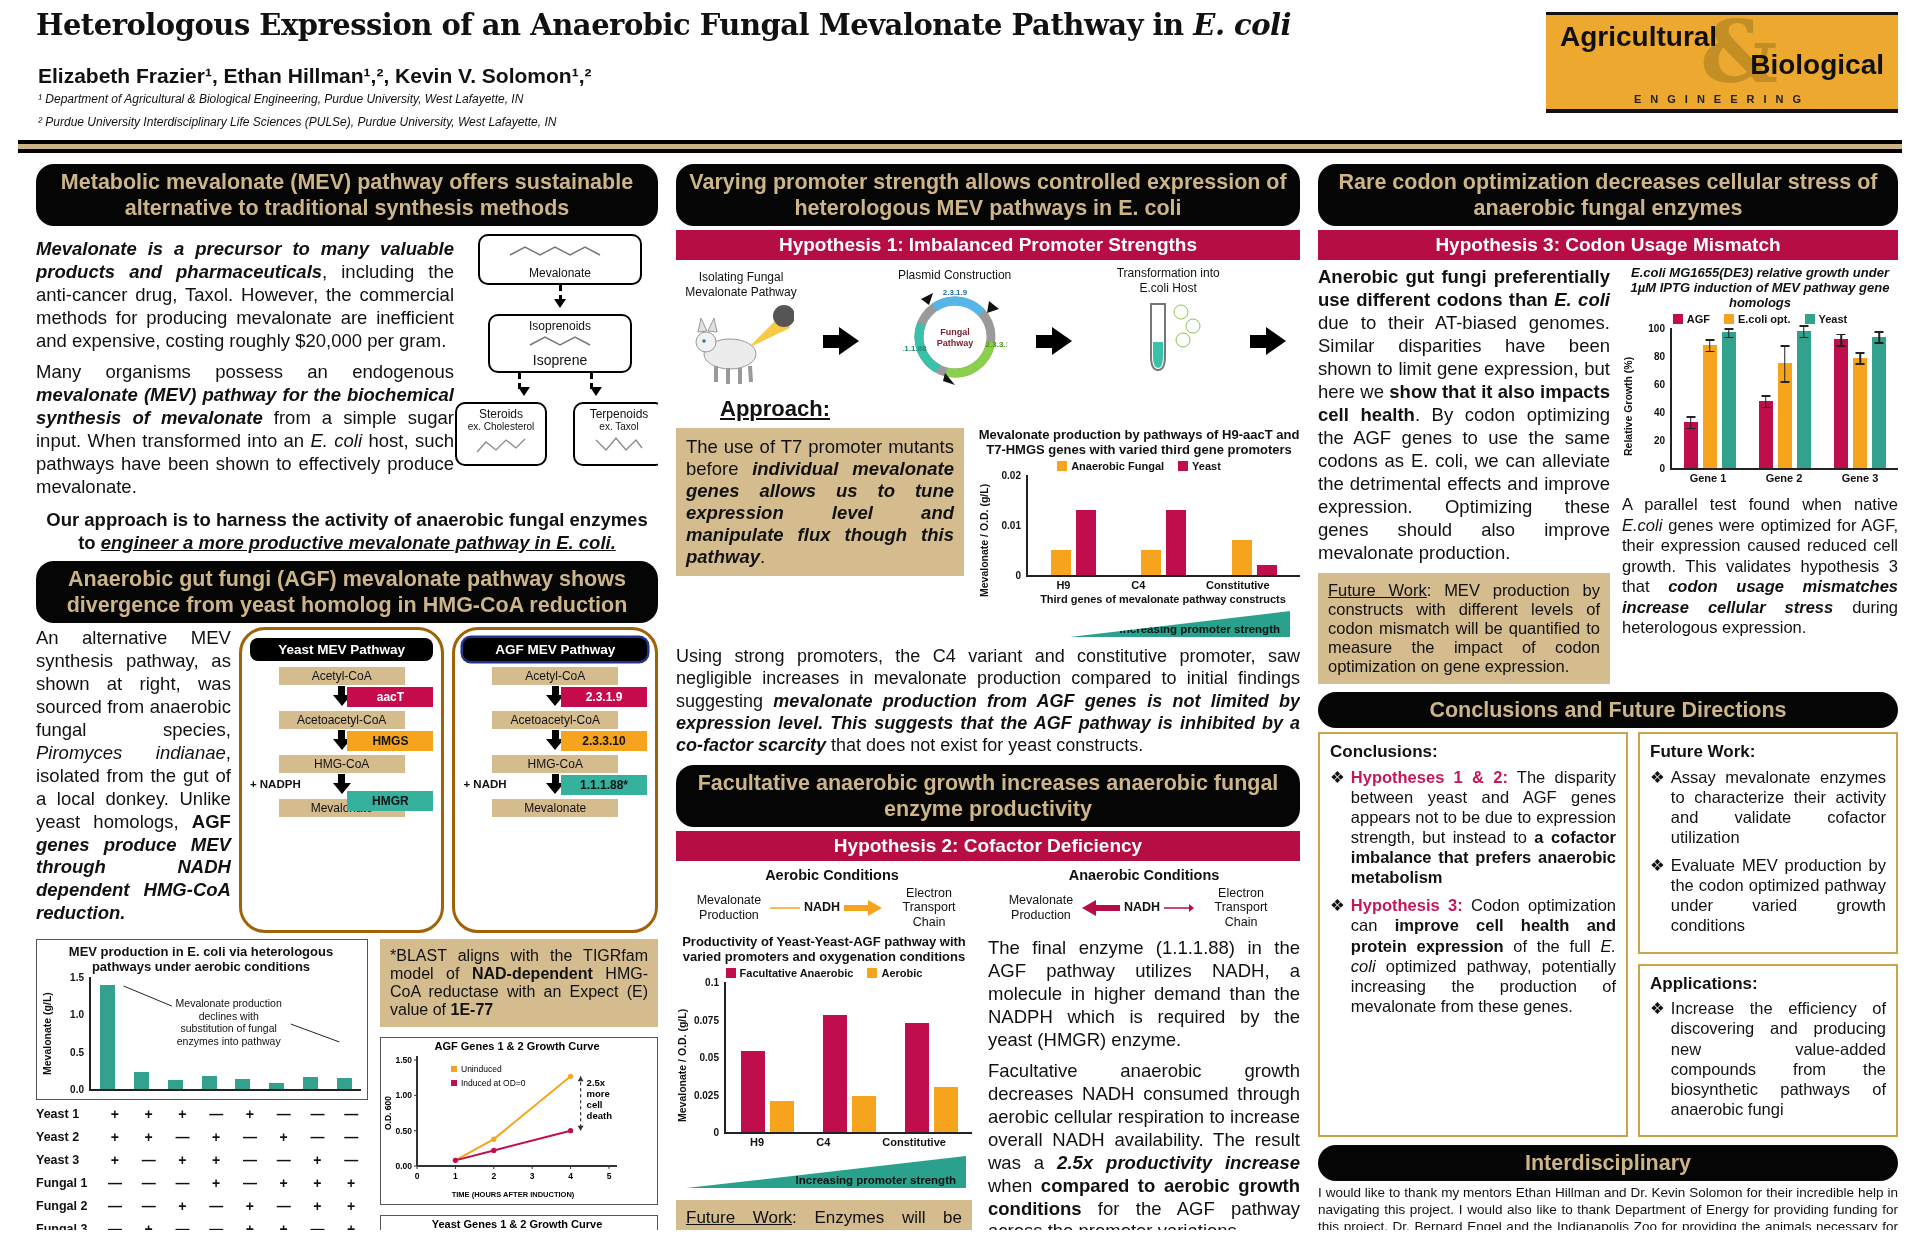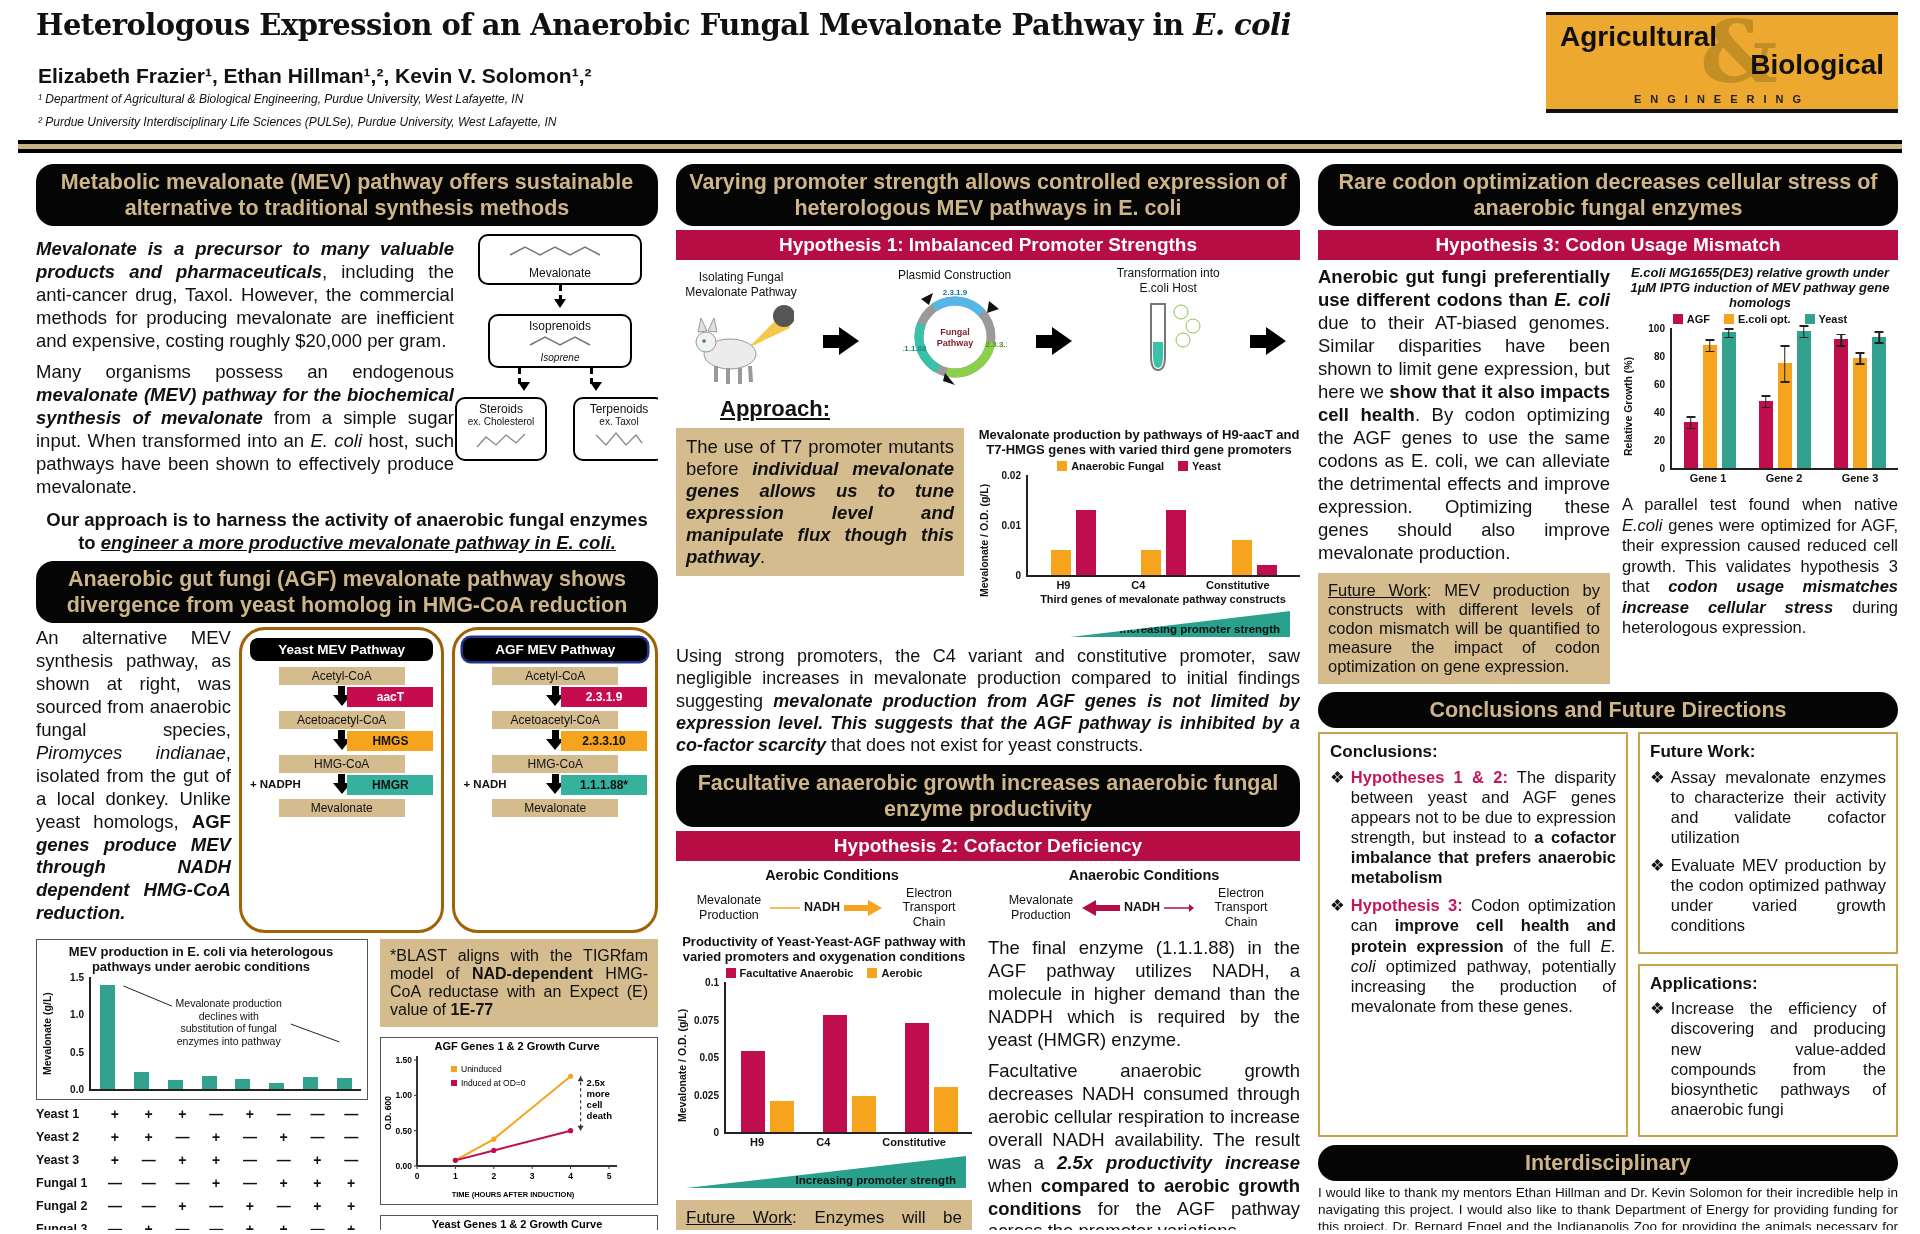--- a/index.html
+++ b/index.html
@@ -139,21 +139,21 @@
             </svg>
           <div>Mevalonate</div>
         </div>
         <div class="dasharr"></div>
           <div class="dhead"></div>
         <div class="cbox" style="width:130px;">
           <div>Isoprenoids</div>
           <svg width="70" height="16">
               <polyline points="5,12 20,4 35,12 50,4 65,12" fill="none" stroke="#777" stroke-width="1.5"></polyline>
             </svg>
-          <div class="cap" style="font-size:10px;font-style:italic;">Isoprene</div>
+          <div class="cap" style="font-size:14px;">Isoprene</div>
         </div>
         <div class="splitarrs">
             <span>
               <span class="dasharr" style="display:block;"></span>
               <span class="dhead" style="display:block;"></span>
             </span>
           <span>
               <span class="dasharr" style="display:block;"></span>
               <span class="dhead" style="display:block;"></span>
             </span>
@@ -200,21 +200,21 @@
             </span>
           <span class="chip" style="background:#f6a41d;">HMGS</span>
           </div>
         <div class="met">HMG-CoA</div>
         <div class="arow">
             <span class="cof">+ NADPH</span>
           <span class="pdarr">
               <span class="stem"></span>
               <span class="head"></span>
             </span>
-          <span class="chip" style="background:#35b19e;">HMGR</span>
+          <span class="chip" style="background:#35b19e;margin-top:16px;">HMGR</span>
           </div>
         <div class="met">Mevalonate</div>
       </div>
       <div class="pan">
         <div class="pan-title blue">AGF MEV Pathway</div>
         <div class="met">Acetyl-CoA</div>
         <div class="arow">
             <span class="pdarr">
               <span class="stem"></span>
               <span class="head"></span>

